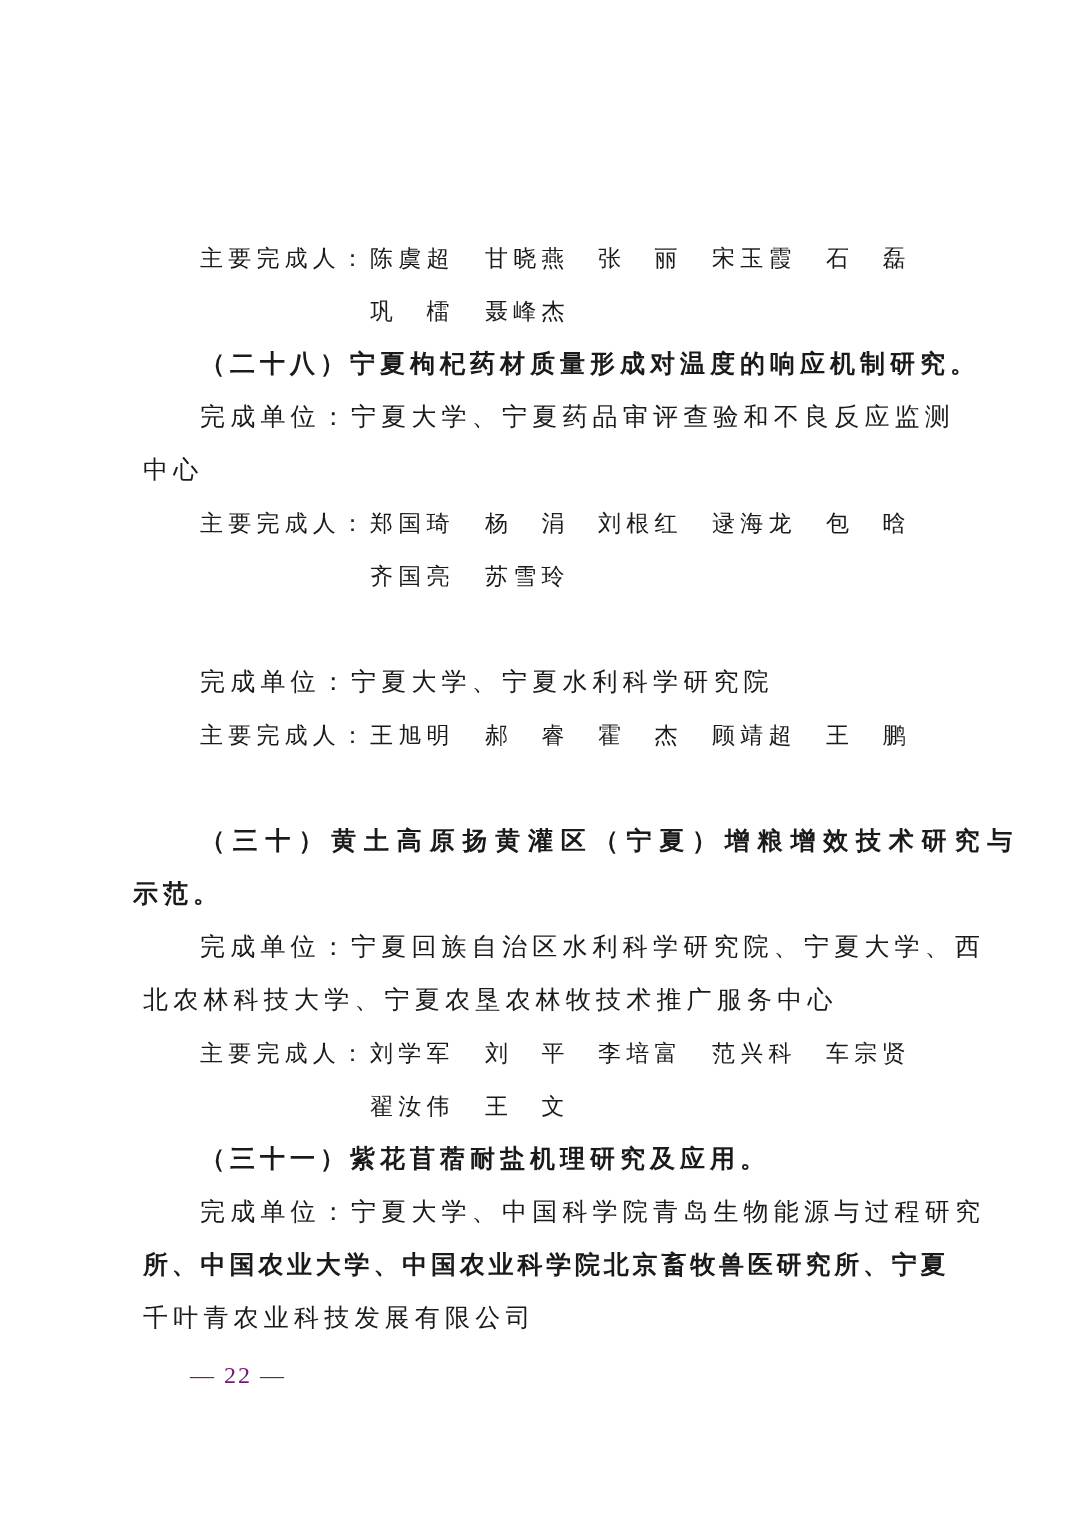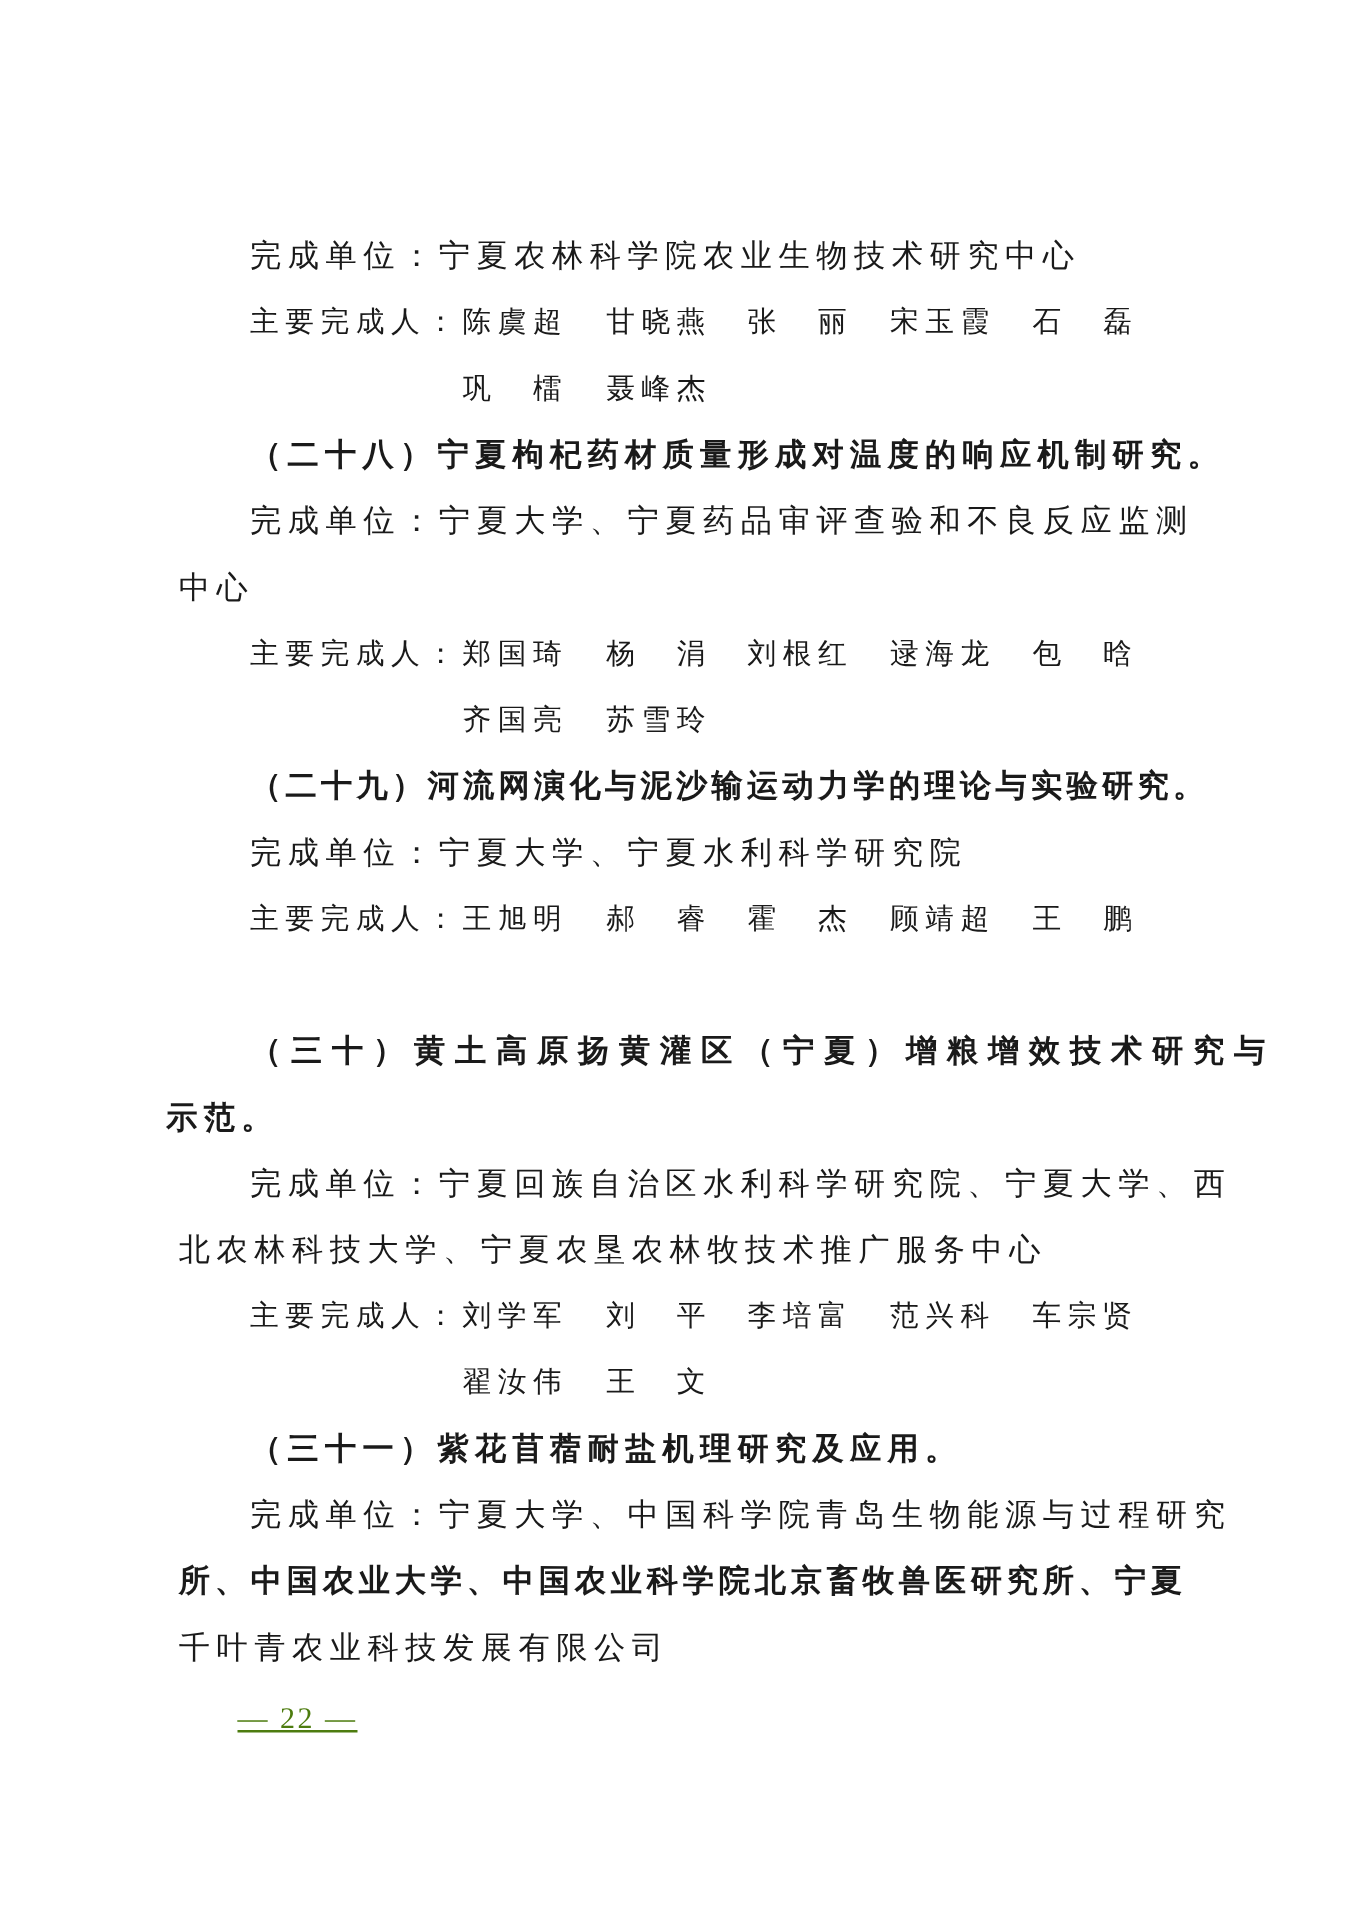--- a/index.html
+++ b/index.html
@@ -44,32 +44,28 @@
       letter-spacing: 5.2px;
     }
     .page-number {
       position: absolute;
       left: 190px;
       top: 1358px;
       font-size: 24px;
       line-height: 34px;
       font-family: "Liberation Serif", "DejaVu Serif", serif;
       letter-spacing: 2px;
-      color: #4d7c0f;
-      text-decoration: underline;
+      color: #701a75;
     }
   </style>
 </head>
 <body>
 
 <div class="page">
 
-  <div class="line" style="left:200px; top:188px;">
-    <span>完成单位：</span><span>宁夏农林科学院农业生物技术研究中心</span>
-  </div>
   <div class="names" style="left:200px; top:241px; width:740px; height:34px;">
     <span class="name" style="left:0;">主要完成人：</span>
     <span class="name" style="left:170px;">陈虞超</span>
     <span class="name" style="left:285px;">甘晓燕</span>
     <span class="name" style="left:398px;">张　丽</span>
     <span class="name" style="left:512px;">宋玉霞</span>
     <span class="name" style="left:626px;">石　磊</span>
   </div>
   <div class="names" style="left:370px; top:294px; width:400px; height:34px;">
     <span class="name" style="left:0;">巩　檑</span>
@@ -87,21 +83,20 @@
     <span class="name" style="left:285px;">杨　涓</span>
     <span class="name" style="left:398px;">刘根红</span>
     <span class="name" style="left:512px;">逯海龙</span>
     <span class="name" style="left:626px;">包　晗</span>
   </div>
   <div class="names" style="left:370px; top:559px; width:400px; height:34px;">
     <span class="name" style="left:0;">齐国亮</span>
     <span class="name" style="left:115px;">苏雪玲</span>
   </div>
 
-  <div class="line heading" style="left:200px; top:612px; letter-spacing:3.4px;">（二十九）河流网演化与泥沙输运动力学的理论与实验研究。</div>
   <div class="line" style="left:200px; top:665px;">
     <span>完成单位：</span><span>宁夏大学、宁夏水利科学研究院</span>
   </div>
   <div class="names" style="left:200px; top:718px; width:740px; height:34px;">
     <span class="name" style="left:0;">主要完成人：</span>
     <span class="name" style="left:170px;">王旭明</span>
     <span class="name" style="left:285px;">郝　睿</span>
     <span class="name" style="left:398px;">霍　杰</span>
     <span class="name" style="left:512px;">顾靖超</span>
     <span class="name" style="left:626px;">王　鹏</span>

